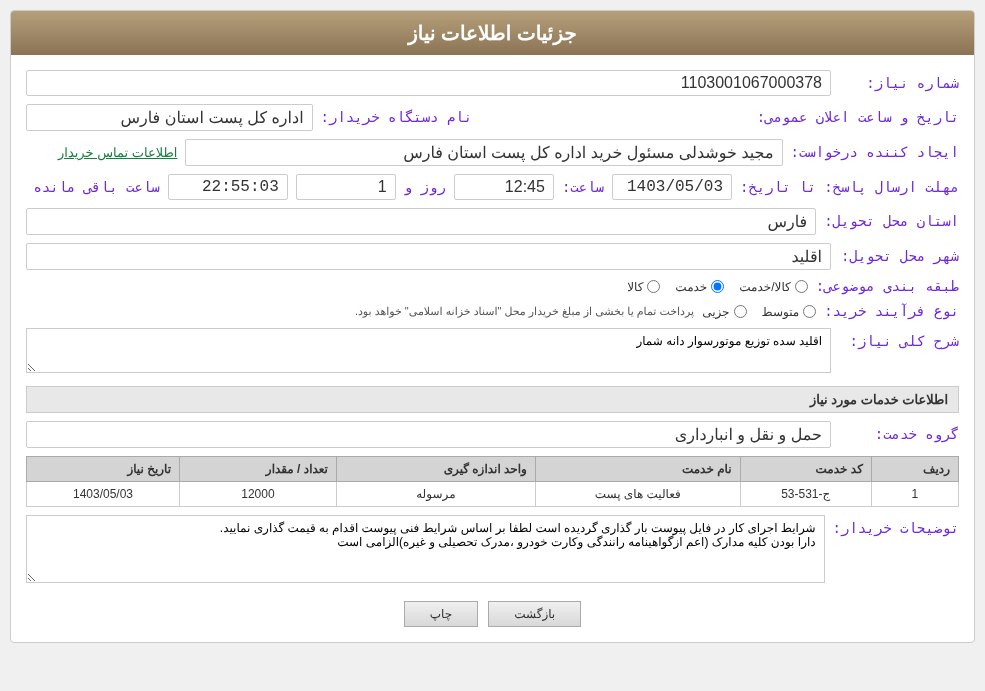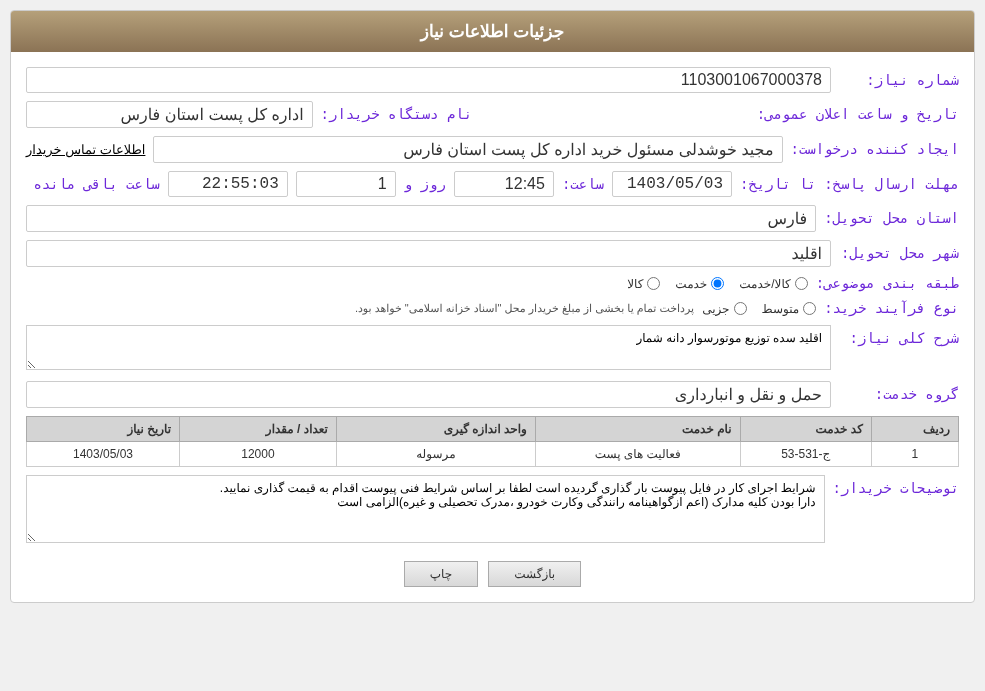--- a/index.html
+++ b/index.html
@@ -19,21 +19,21 @@
       background: #fff;
       border: 1px solid #ccc;
       border-radius: 4px;
       overflow: hidden;
     }
     .panel-header {
       background: linear-gradient(to bottom, #b5a07a, #8b7355);
       color: #fff;
       text-align: center;
       padding: 10px 5px;
-      font-size: 17px;
+      font-size: 20px;
       font-weight: bold;
     }
     .panel-body {
       padding: 15px;
     }
     .form-row {
       display: flex;
       align-items: center;
       margin-bottom: 8px;
       gap: 8px;
@@ -52,21 +52,21 @@
       background: #fff;
       font-size: 16px;
       min-height: 24px;
       border-radius: 2px;
       text-align: right;
     }
     .form-value.wide { flex: 1; }
     .form-value.fixed-200 { width: 200px; }
     .form-value.fixed-120 { width: 120px; font-family: Liberation Mono, monospace; }
     .form-value.fixed-100 { width: 100px; }
-    .link-blue { color: #000000; cursor: pointer; text-decoration: underline; }
+    .link-blue { color: #15803d; cursor: pointer; text-decoration: underline; margin-left: 32px; }
     .section-title {
       background: #e8e8e8;
       border: 1px solid #ccc;
       padding: 5px 10px;
       font-weight: bold;
       font-size: 13px;
       margin: 10px 0 8px 0;
       color: #333;
     }
     .radio-group {
@@ -218,20 +218,21 @@
         <span class="small-note">پرداخت تمام یا بخشی از مبلغ خریدار محل "اسناد خزانه اسلامی" خواهد بود.</span>
       </div>
 
       <div class="form-row" style="align-items:flex-start;">
         <span class="form-label" style="margin-top:5px;">شرح کلی نیاز:</span>
         <div style="flex:1; position:relative;">
           <textarea class="text-area-box" rows="2" style="">اقلید سده توزیع موتورسوار دانه شمار</textarea>
         </div>
       </div>
 
+      <div class="section-title">اطلاعات خدمات مورد نیاز</div>
 
       <div class="form-row">
         <span class="form-label">گروه خدمت:</span>
         <div class="form-value wide">حمل و نقل و انبارداری</div>
       </div>
 
       <table class="service-table">
         <thead>
           <tr>
             <th>ردیف</th>

